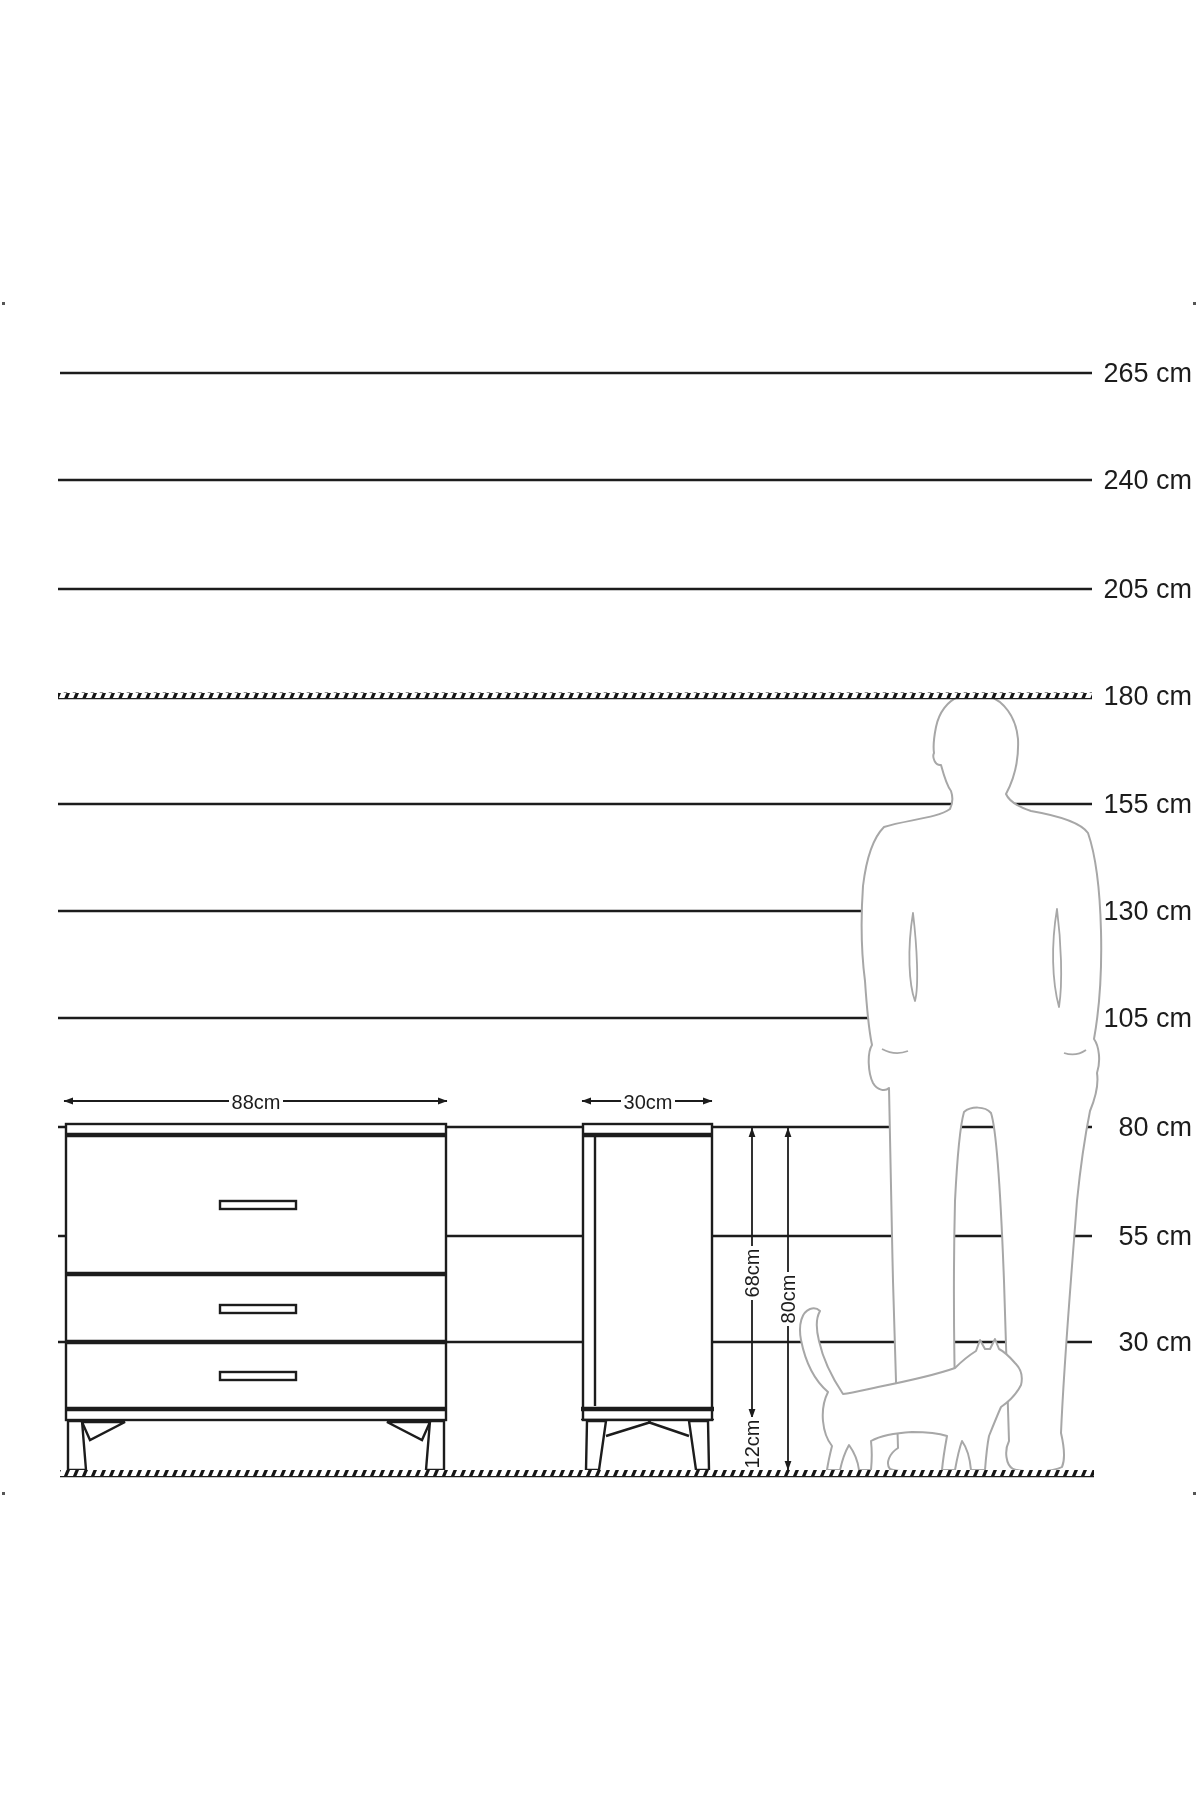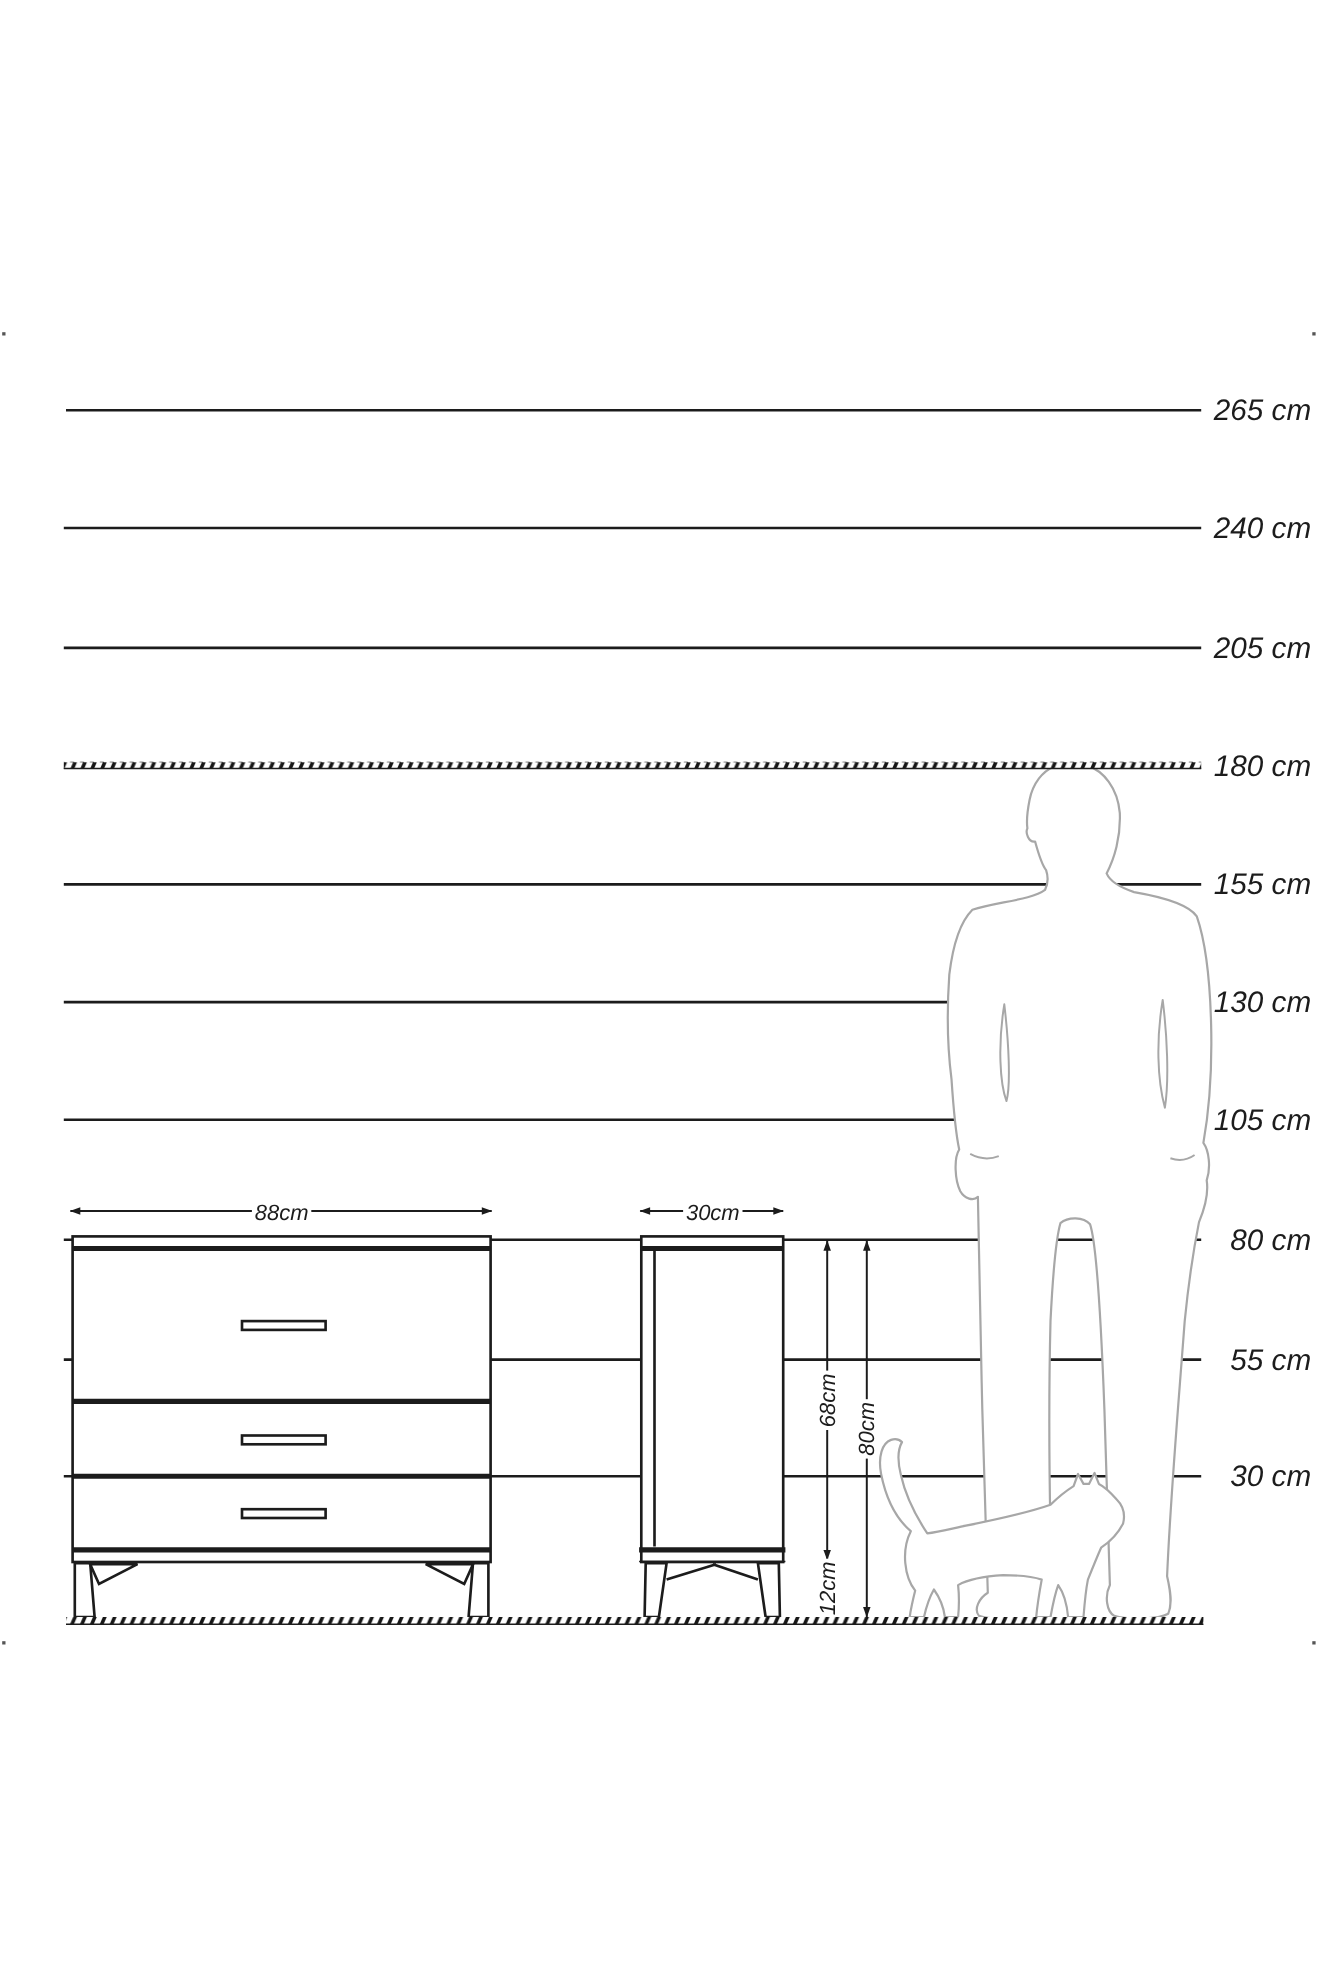--- a/index.html
+++ b/index.html
@@ -1,16 +1,16 @@
 <!DOCTYPE html>
 <html style="--line: #1c1c1c; --sil: #a7a7a7; --bg: #ffffff;"><head>
 <meta charset="utf-8">
 <style>
   html,body{margin:0;padding:0;background:#fff;}
-  .stage{position:relative;width:1200px;height:1800px;background:var(--bg,#fff);overflow:hidden;font-style:italic;}
+  .stage{position:relative;width:1200px;height:1800px;background:var(--bg,#fff);overflow:hidden;}
   svg{position:absolute;left:0;top:0;}
   .ln{stroke:var(--line,#1c1c1c);stroke-width:2.4;fill:none;}
   .thk{stroke:var(--line,#1c1c1c);stroke-width:4.6;fill:none;}
   .thin{stroke:var(--line,#1c1c1c);stroke-width:1.4;fill:none;}
   .dim{stroke:var(--line,#1c1c1c);stroke-width:1.8;fill:none;}
   .fw{fill:#fff;stroke:var(--line,#1c1c1c);stroke-width:2.4;}
   .mask{fill:var(--bg,#fff);stroke:none;}
   .blk{fill:var(--line,#1c1c1c);stroke:none;}
   .sil{fill:#fff;stroke:var(--sil,#a7a7a7);stroke-width:2;stroke-linejoin:round;}
   .silline{fill:#fff;stroke:var(--sil,#a7a7a7);stroke-width:1.8;stroke-linejoin:round;}

